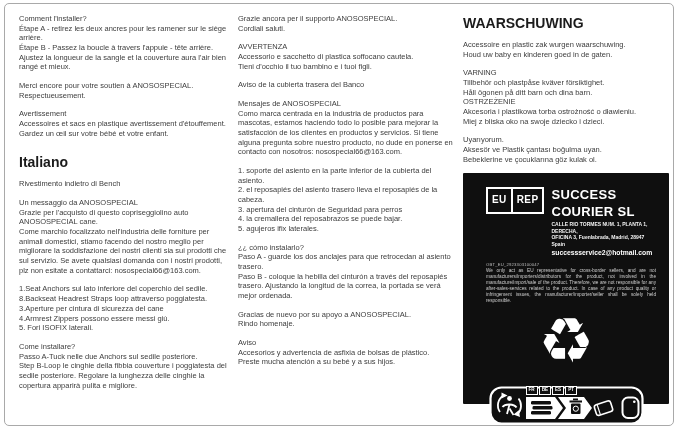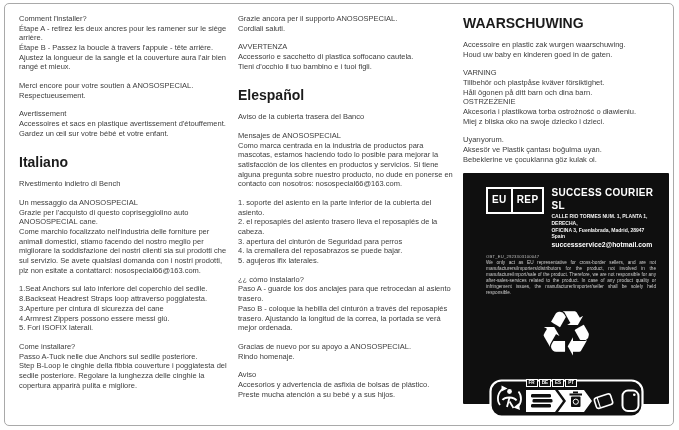--- a/index.html
+++ b/index.html
@@ -30,21 +30,21 @@
     color:#fff; position:relative; border-radius:1px;
   }
   .eurep-row { display:flex; gap:7px; padding:14px 10px 0 23px; align-items:flex-start; }
   .eurep-box { display:flex; border:2px solid #fff; height:27px; flex:0 0 auto; }
   .eurep-cell {
     display:flex; align-items:center; justify-content:center;
     padding:0 4px; font-weight:bold; font-size:10px; letter-spacing:.4px;
   }
   .eurep-cell.rep { border-left:2px solid #fff; }
   .company { min-width:0; }
-  .company-name { font-size:10px; font-weight:bold; letter-spacing:.3px; }
+  .company-name { font-size:13px; font-weight:bold; letter-spacing:.3px; }
   .addr  { font-size:5px;  font-weight:bold; line-height:1.35; color:#f2f2f2; }
   .email { font-size:6.8px; font-weight:bold; margin-top:1px; }
   .reg { font-size:4.2px; color:#bdbdbd; margin:4px 12px 0 23px; letter-spacing:.2px; }
   .disclaimer {
     font-size:4.7px; line-height:1.28; color:#cfcfcf;
     margin:1px 13px 0 23px; text-align:justify;
   }
   .recycle {
     font-family:"DejaVu Sans",sans-serif; font-size:62px; line-height:66px;
     height:66px; text-align:center; color:#fff; margin-top:4px;
@@ -86,21 +86,20 @@
 Passo A-Tuck nelle due Anchors sul sedile posteriore.
 Step B-Loop le cinghie della fibbia couverture i poggiatesta del sedile posteriore. Regolare la lunghezza delle cinghie la copertura apparirà pulita e migliore.</p>
   </div>
 
   <div class="col col-mid">
     <p class="para">Grazie ancora per il supporto ANOSOSPECIAL.
 Cordiali saluti.</p>
     <p class="para">AVVERTENZA
 Accessorio e sacchetto di plastica soffocano cautela.
 Tieni d'occhio il tuo bambino e i tuoi figli.</p>
-    <h2 class="lang-heading mt-lg">Elespañol</h2>
     <p class="para">Aviso de la cubierta trasera del Banco</p>
     <p class="para">Mensajes de ANOSOSPECIAL
 Como marca centrada en la industria de productos para mascotas, estamos haciendo todo lo posible para mejorar la satisfacción de los clientes en productos y servicios. Si tiene alguna pregunta sobre nuestro producto, no dude en ponerse en contacto con nosotros: nosospecial66@163.com.</p>
     <p class="para">1. soporte del asiento en la parte inferior de la cubierta del asiento.
 2. el reposapiés del asiento trasero lleva el reposapiés de la cabeza.
 3. apertura del cinturón de Seguridad para perros
 4. la cremallera del reposabrazos se puede bajar.
 5. agujeros ifix laterales.</p>
     <p class="para">¿¿ cómo instalarlo?
 Paso A - guarde los dos anclajes para que retrocedan al asiento trasero.

